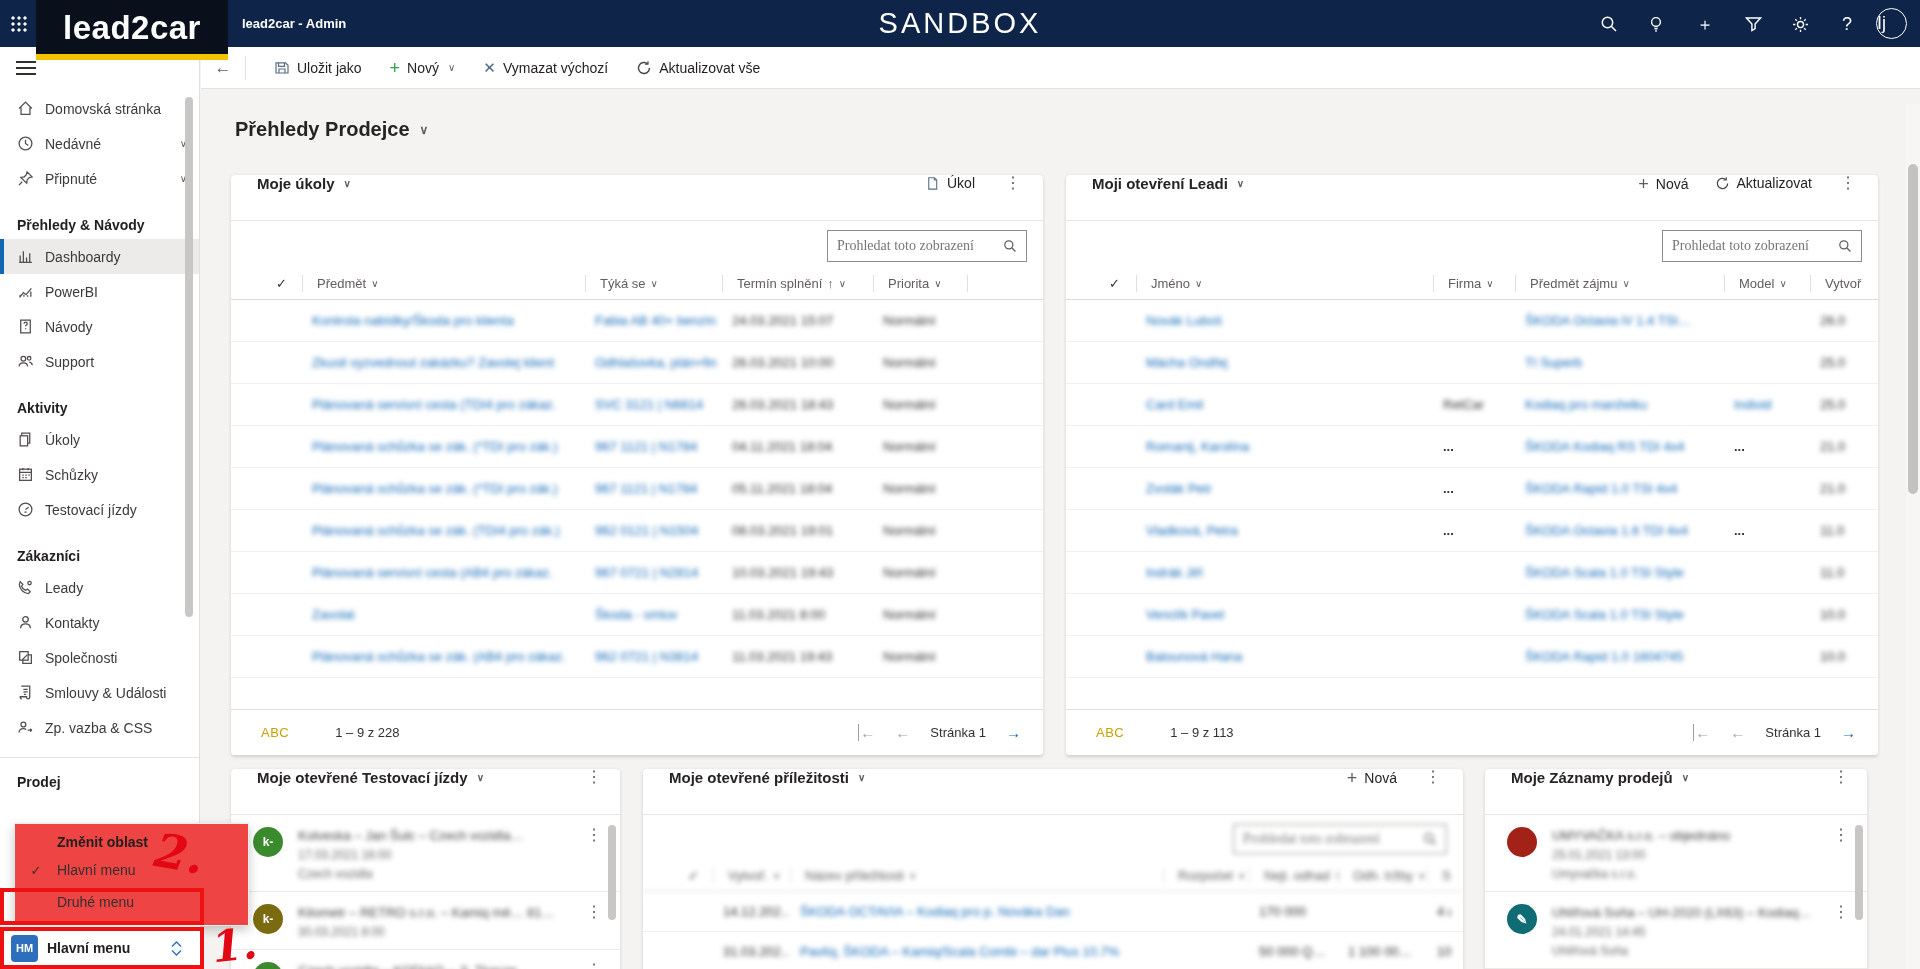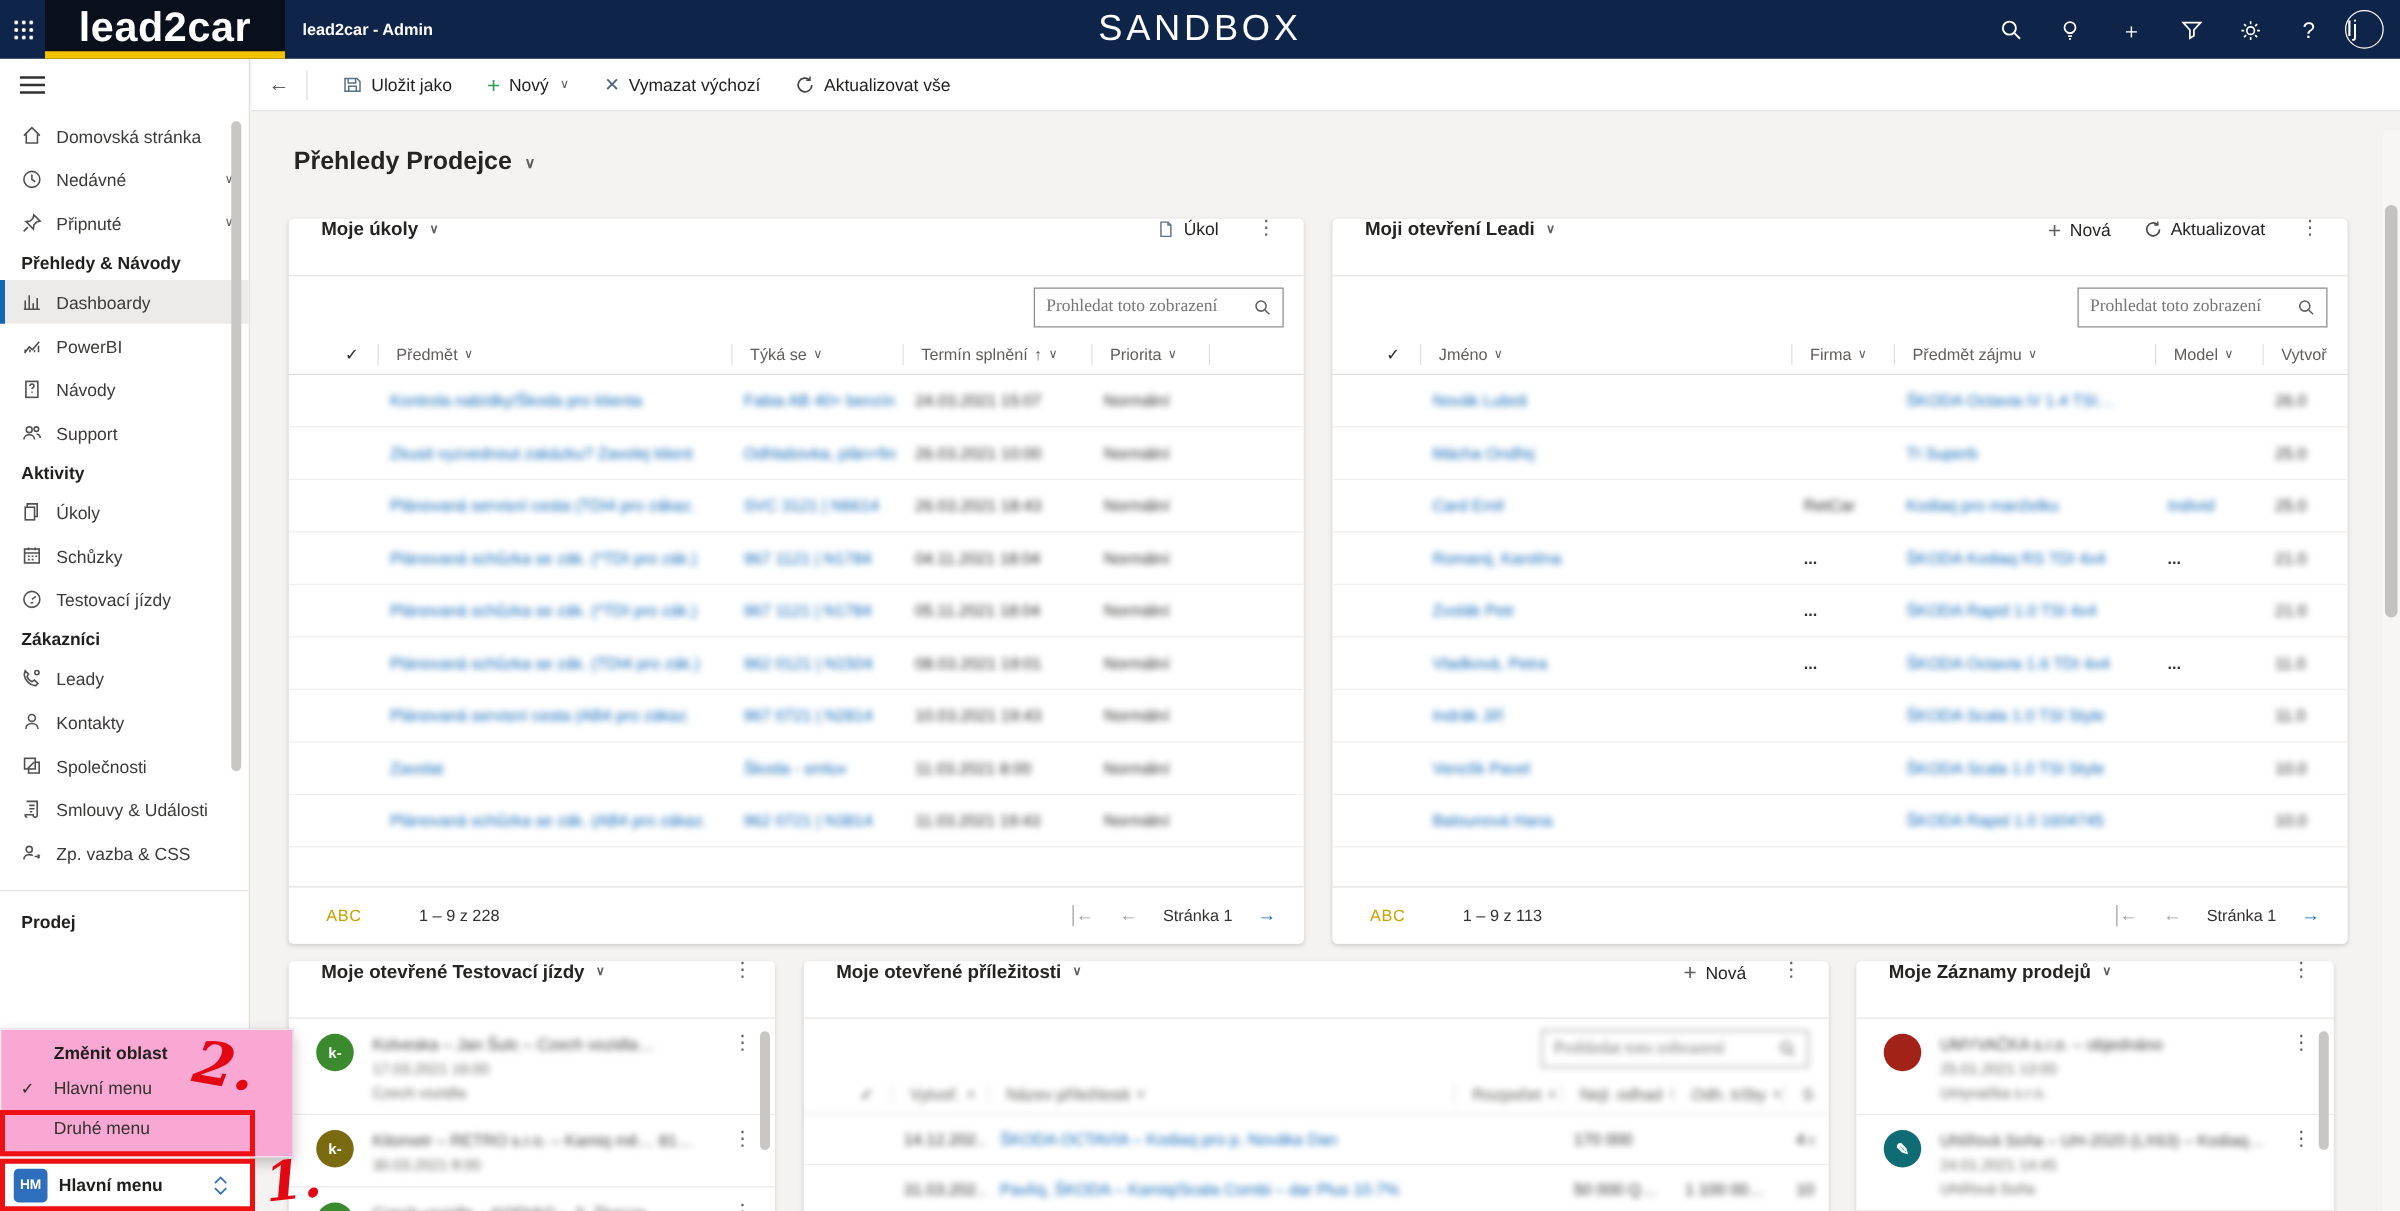--- a/index.html
+++ b/index.html
@@ -6,21 +6,21 @@
   html,body{background:#d8d8d8}
   #root{position:relative;width:1920px;height:969px;overflow:hidden;background:#f4f3f1;
         font-family:"Liberation Sans",sans-serif;font-size:13px;color:#323130}
   svg{display:block}
   .chev{color:#605e5c;font-size:10px;line-height:1}
   .blur{filter:blur(2.6px)}
   
   .topbar{position:absolute;left:0;top:0;width:1920px;height:47px;background:#0e2449;color:#fff;z-index:20}
   .waffle{position:absolute;left:10px;top:15px;width:17px;height:17px;
           background:radial-gradient(circle,#fff 1.4px,transparent 1.8px) 0 0/6px 6px;cursor:pointer}
-  .logoblk{position:absolute;left:36px;top:0;width:192px;height:47px;background:#0a0f1c;
+  .logoblk{position:absolute;left:36px;top:0;width:192px;height:60px;background:#0a0f1c;
            display:flex;align-items:center;justify-content:center}
   .logoblk .txt{font-size:33px;font-weight:bold;letter-spacing:.5px;color:#fff;margin-top:-4px}
   .logoblk .bar{position:absolute;left:0;bottom:0;width:100%;height:6px;background:#f3c300}
   .applabel{position:absolute;left:242px;top:0;height:47px;display:flex;align-items:center;font-size:13px;font-weight:bold}
   .sandbox{position:absolute;left:0;width:1920px;top:0;height:47px;display:flex;align-items:center;justify-content:center;
            font-size:29px;letter-spacing:3px;font-weight:400}
   .tb-ico{position:absolute;top:13px;width:22px;height:22px;display:flex;align-items:center;justify-content:center;
           color:#fff;font-size:17px;cursor:pointer}
   .avatar{position:absolute;top:8px;width:31px;height:31px;border:1.4px solid #fff;border-radius:50%;
           display:flex;align-items:center;font-size:18px;cursor:pointer}
@@ -34,25 +34,25 @@
   
   .sidebar{position:absolute;left:0;top:47px;width:200px;height:922px;background:#fff;
            border-right:1px solid #e1dfdd;overflow:hidden;z-index:10}
   .burger{width:20px;height:14px;border-top:2px solid #323130;border-bottom:2px solid #323130;margin:14px 0 16px 16px;
           position:relative;cursor:pointer}
   .burger:after{content:"";position:absolute;left:0;top:4px;width:100%;height:2px;background:#323130}
   .sb-item{display:flex;align-items:center;height:35px;padding:0 12px 0 17px;font-size:14px;color:#3b3a39;cursor:pointer}
   .sb-item svg{width:17px;height:17px;margin-right:11px;flex:none;stroke:#52504e;fill:none;stroke-width:1.2}
   .sb-item.sel{background:#edebe9;box-shadow:inset 4px 0 0 #1267b4}
   .sb-item .chev{margin-left:auto}
-  .sb-head{font-size:14px;font-weight:bold;color:#201f1e;padding:0 17px;height:28px;line-height:28px}
+  .sb-head{font-size:14px;font-weight:bold;color:#201f1e;padding:0 17px;margin-top:15px;height:28px;line-height:28px}
   .sb-scroll{position:absolute;right:6px;top:50px;width:8px;height:520px;background:#c9c7c5;border-radius:4px}
   .sb-sep{height:1px;background:#e8e6e4;margin-top:12px}
   
-  .flyout{position:absolute;left:0;top:823px;width:235px;height:103px;background:#f9a8d4;z-index:30;
+  .flyout{position:absolute;left:14px;top:823px;width:235px;height:103px;background:#ef4444;z-index:30;
           box-shadow:0 4px 10px rgba(0,0,0,.22);border:1px solid #ececec}
   .fly-title{font-weight:bold;font-size:14px;color:#201f1e;padding:10px 0 4px 42px}
   .fly-opt{display:flex;align-items:center;height:32px;font-size:14px;color:#323130;cursor:pointer}
   .fly-opt .ck{width:42px;text-align:center;color:#323130;font-size:13px}
   .switcher{position:absolute;left:0;top:926px;width:200px;height:43px;background:#fff;border-top:1px solid #ebe9e7;
             display:flex;align-items:center;z-index:30;cursor:pointer}
   .hm{width:27px;height:27px;border-radius:4px;background:#2e6fbd;color:#fff;font-size:11px;font-weight:bold;
       display:flex;align-items:center;justify-content:center;margin:0 9px 0 11px}
   .switcher .lbl{font-size:14px;font-weight:bold;color:#201f1e}
   .updown{margin-left:auto;margin-right:18px;display:flex;flex-direction:column;gap:1px}

